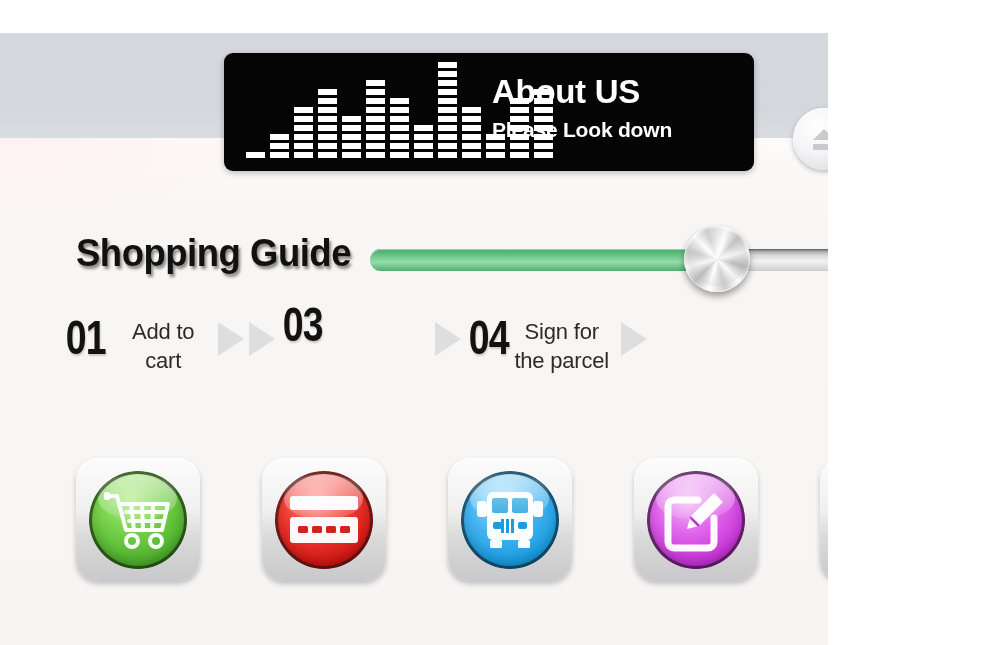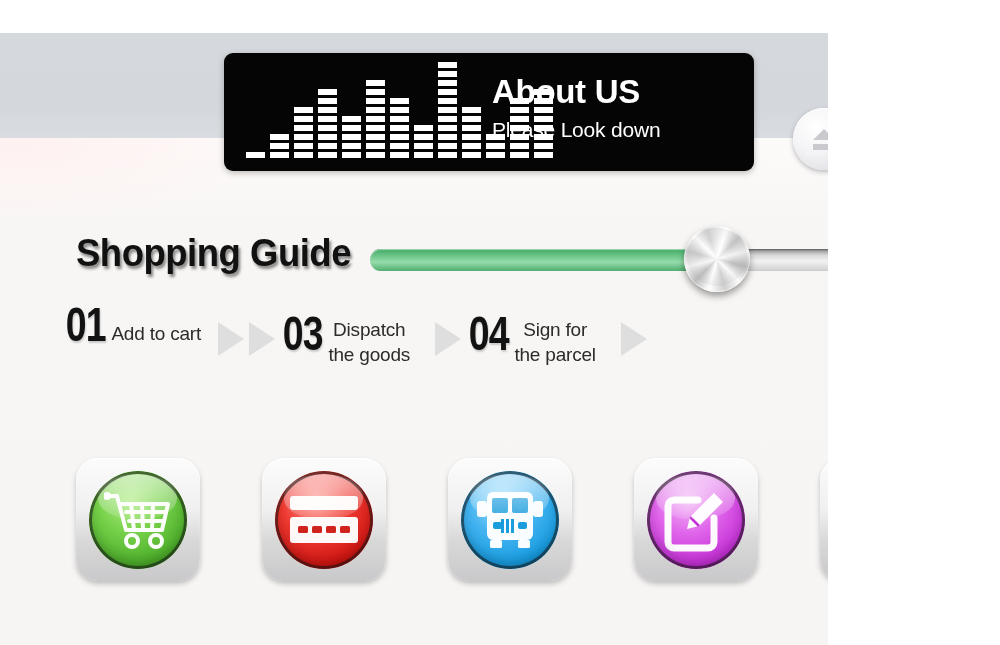--- a/index.html
+++ b/index.html
@@ -85,21 +85,21 @@
   .about-title {
     color: #ffffff;
     font-size: 33px;
     font-weight: bold;
     line-height: 1.15;
     letter-spacing: -0.3px;
   }
   .about-sub {
     color: #ffffff;
     font-size: 21px;
-    font-weight: normal;
+    font-weight: bold;
     line-height: 1.25;
     margin-top: 6px;
     letter-spacing: -0.2px;
   }
 
   
   .eject-btn {
     position: absolute;
     left: 793px; top: 108px;
     width: 62px; height: 62px;
@@ -198,21 +198,21 @@
     font-size: 48px;
     font-weight: bold;
     color: #121212;
     letter-spacing: -1px;
     transform: scaleX(0.78);
     line-height: 1.05;
     text-shadow: 1px 2px 2px rgba(0,0,0,0.18);
   }
   .step-label {
     margin-top: 17px;
-    font-size: 19px;
+    font-size: 22px;
     color: #2b2b2b;
     text-align: center;
     line-height: 1.33;
     font-weight: normal;
     letter-spacing: -0.2px;
   }
   .arrow {
     width: 31px;
     margin-top: 22px;
     flex: 0 0 auto;
@@ -430,21 +430,20 @@
         <div class="step-label">Add to cart</div>
       </div>
       <div class="arrow">
         <i></i>
       </div>
       <div class="arrow">
         <i></i>
       </div>
       <div class="step">
         <div class="step-num">03</div>
-        <div class="step-label">Dispatch<br>the goods</div>
       </div>
       <div class="arrow">
         <i></i>
       </div>
       <div class="step">
         <div class="step-num">04</div>
         <div class="step-label">Sign for<br>the parcel</div>
       </div>
       <div class="arrow">
         <i></i>

